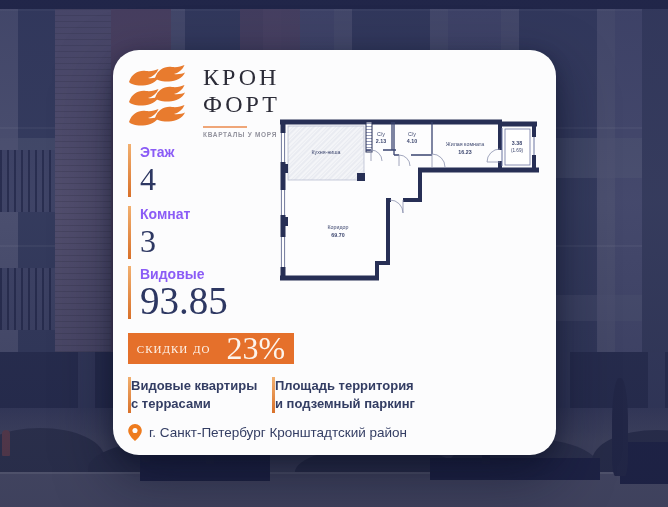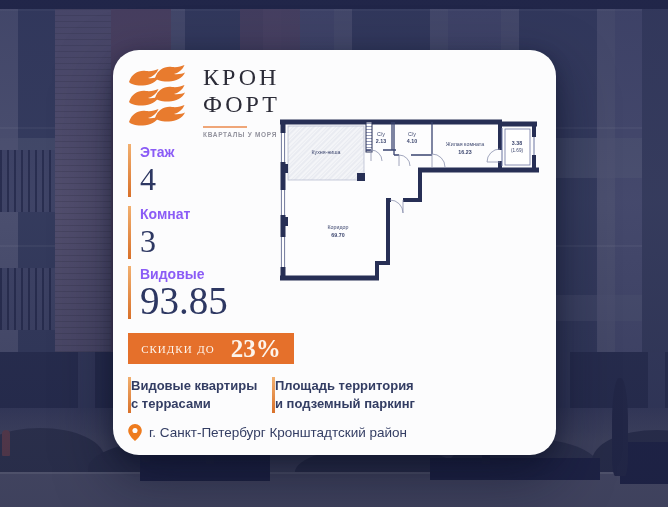--- a/index.html
+++ b/index.html
@@ -71,21 +71,21 @@
   .stat-1 { top:94px; } .stat-2 { top:156px; } .stat-3 { top:216px; }
   .stat-label { font-size:14px; font-weight:600; color:#8b5cf6; line-height:17px; }
   .stat-value { font-family:"Liberation Serif", serif; font-size:32px; line-height:36px; color:#2d3762; }
   .stat-3 .stat-value { font-size:39px; }
 
   
   .badge { position:absolute; left:15px; top:283px; width:166px; height:31px; background:#e5702b;
     display:flex; align-items:center; justify-content:center; gap:16px; color:#fdf4ec;
     font-family:"Liberation Serif", serif; }
   .badge-prefix { font-size:15px; letter-spacing:1px; font-variant:small-caps; }
-  .badge-value { font-size:25px; line-height:25px;font-weight:bold; }
+  .badge-value { font-size:32px; line-height:25px; }
 
   
   .features { position:absolute; left:15px; top:327px; width:415px; display:flex; }
   .feature { border-left:3px solid; border-image:linear-gradient(180deg,#f2b171,#d86f28) 1;
     font-size:13px; line-height:18px; font-weight:600; color:#333d63; }
   .feat-1 { width:144px; } .feat-2 { width:160px; } .feat-3 { width:120px; }
 
   
   .location { position:absolute; left:15px; top:374px; display:flex; align-items:center; gap:7px; }
   .location-text { font-size:13.5px; font-weight:500; color:#333d63; }

